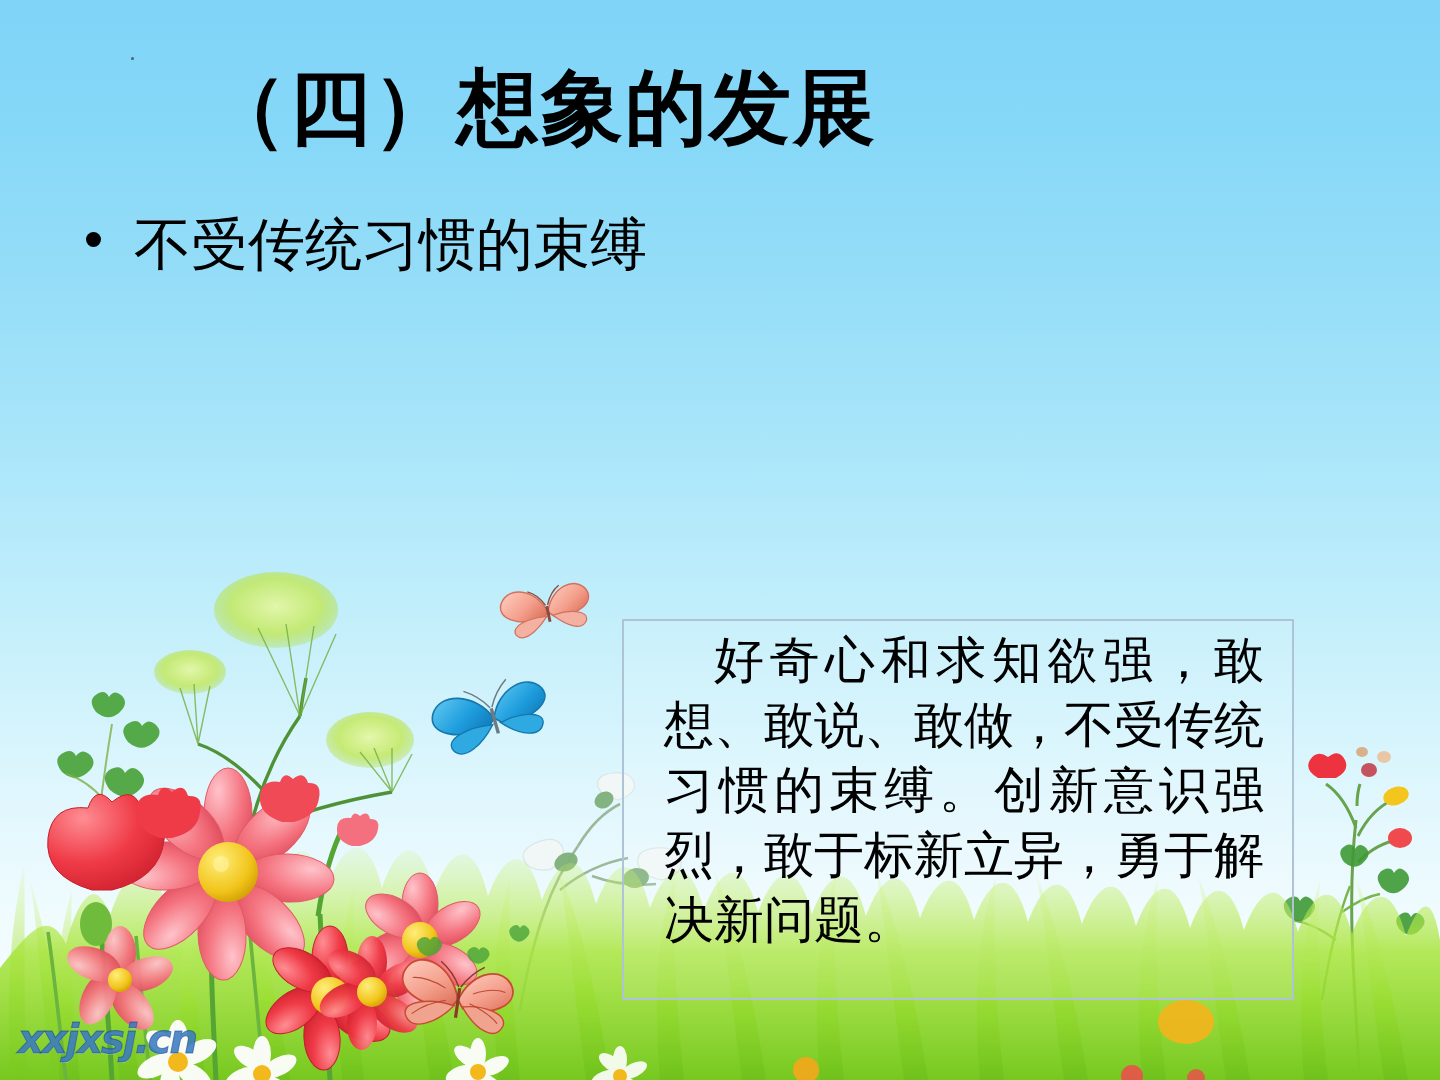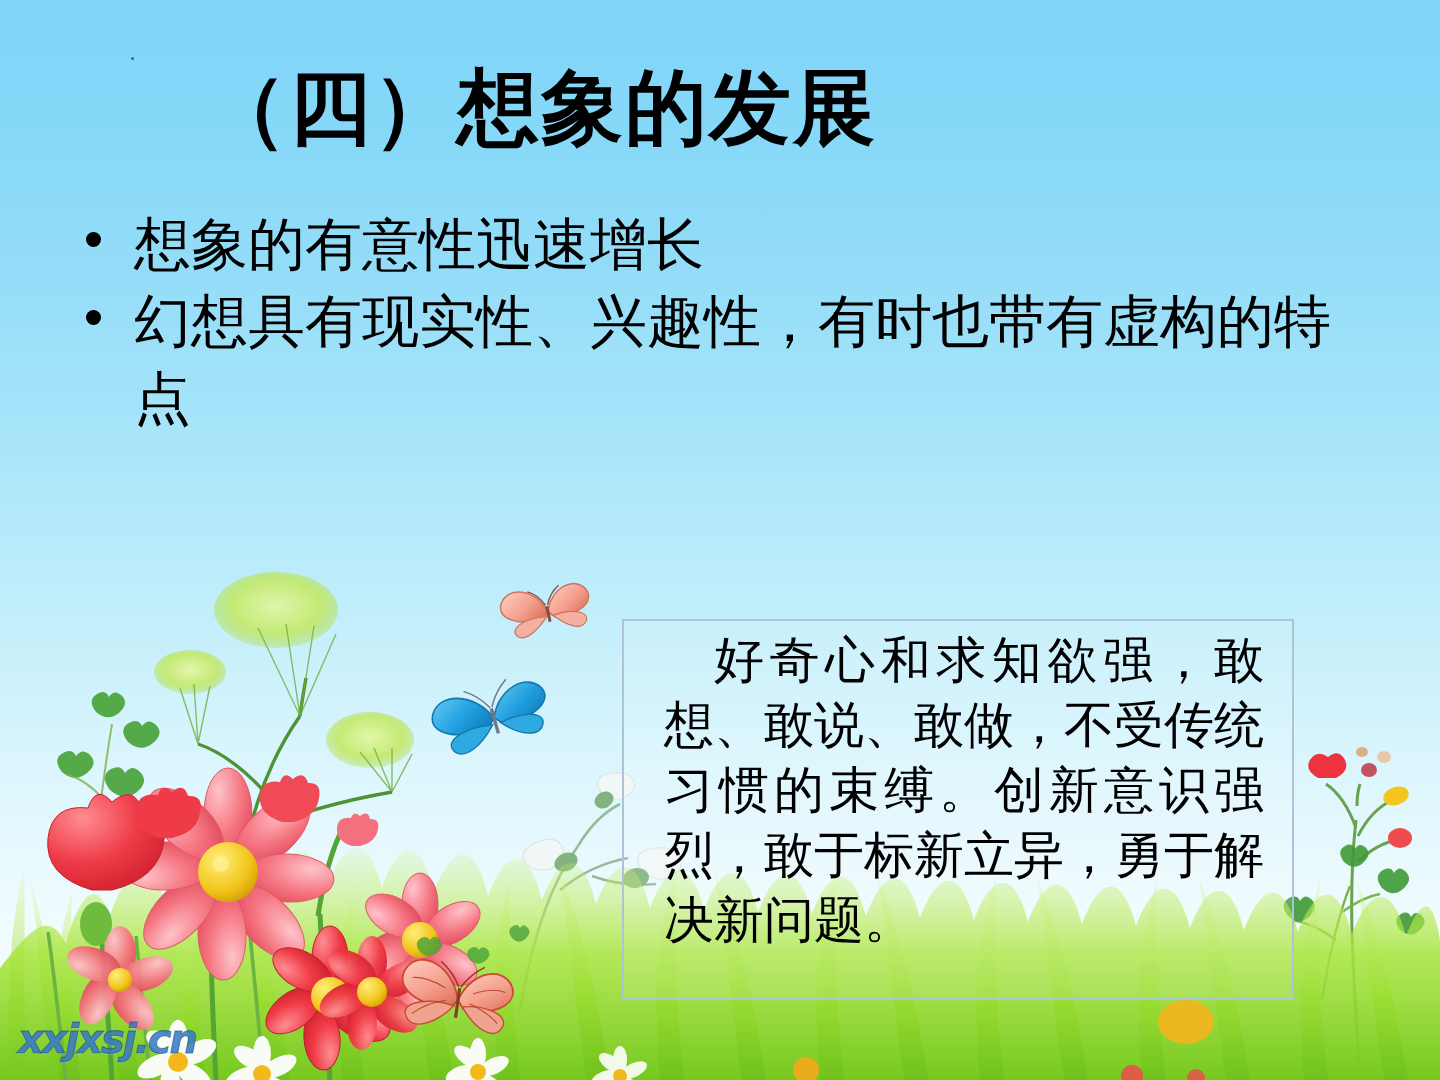--- a/index.html
+++ b/index.html
@@ -478,25 +478,21 @@
     </g>
   </svg>
 
   <div id="speck"></div>
 
   <div id="title">（四）想象的发展</div>
 
   <ul id="bullets">
     <li>
       <span class="bullet-dot"></span>
-      <span class="bullet-text">想象的有意性迅速增长</span>
-    </li>
-    <li>
-      <span class="bullet-dot"></span>
-      <span class="bullet-text">幻想具有现实性、兴趣性，有时也带有虚构的特点</span>
+      <span class="bullet-text">不受传统习惯的束缚</span>
     </li>
   </ul>
 
   <div id="callout"></div>
   <div id="callout-text">好奇心和求知欲强，敢想、敢说、敢做，不受传统习惯的束缚。创新意识强烈，敢于标新立异，勇于解决新问题。</div>
 
   <div id="watermark">xxjxsj.cn</div>
 
 </div>
 

